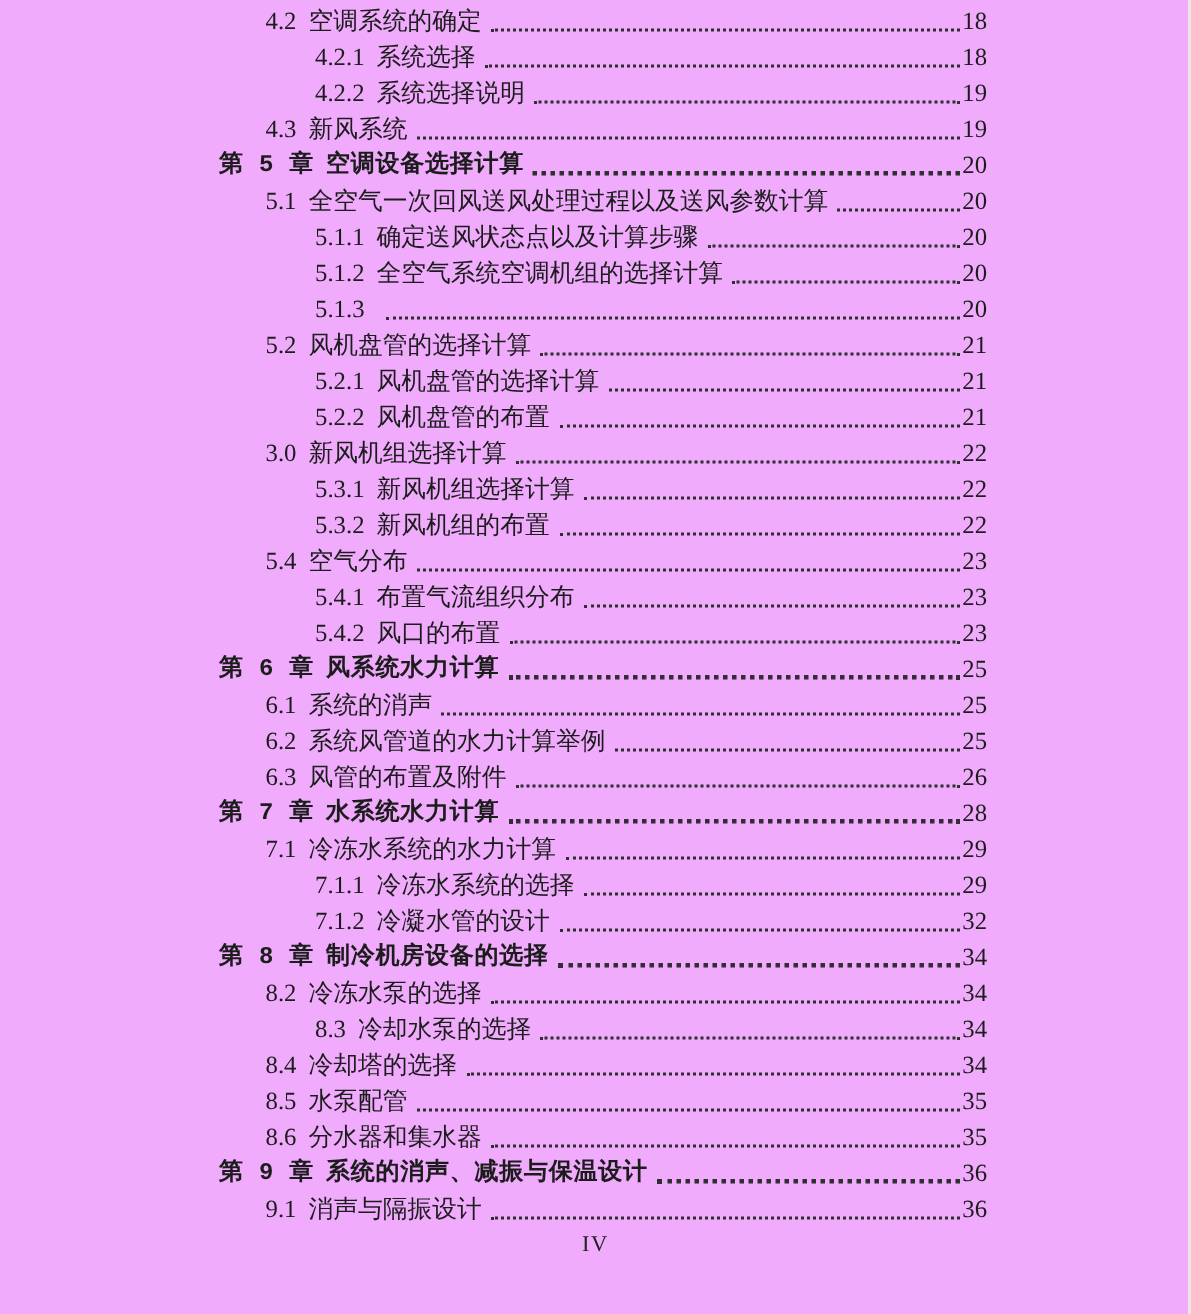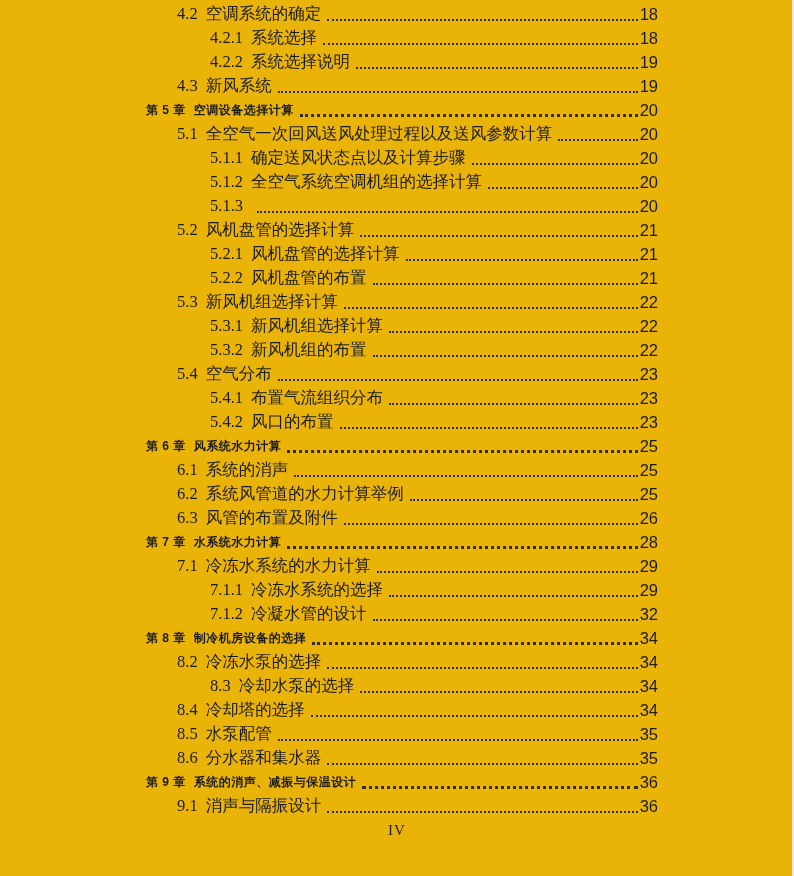--- a/index.html
+++ b/index.html
@@ -8,21 +8,21 @@
     height: 876px;
     background: #ffffff;
     position: relative;
     overflow: hidden;
     font-family: "Liberation Serif", "DejaVu Serif", serif;
     color: #1c1c1c;
   }
   .page {
     position: absolute;
     inset: 0;
-    background: #eab308;
+    background: #f0abfc;
     border-right: 2px solid #e7e7e7; 
   }
   .toc {
     position: absolute;
     top: 2px;
     left: 146px;
     right: 134px;
   }
   .row {
     display: flex;
@@ -39,26 +39,26 @@
   .leader {
     flex: 1 1 auto;
     min-width: 12px;
     border-bottom: 2px dotted #2f2f2f;
     margin: 0 2px 5px 6px;
     height: 0;
   }
   .pg {
     flex: 0 0 auto;
     font-weight: 400;
-    font-family: Liberation Sans, sans-serif;
+    font-family: Liberation Serif, serif;
   }
   .bold .num, .bold .title {
     font-weight: 700;
-    font-family: Liberation Sans, sans-serif;
-    font-size: 12px;
+    font-family: Liberation Mono, monospace;
+    font-size: 16px;
     letter-spacing: 0.5px;
   }
   .bold .leader { border-bottom-width: 3px; }
   .footer {
     position: absolute;
     top: 822px;
     left: 1px;
     width: 100%;
     text-align: center;
     font-size: 15px;
@@ -136,21 +136,21 @@
         <span class="leader"></span>
         <span class="pg">21</span>
       </div>
       <div class="row lvl2">
         <span class="num">5.2.2</span>
         <span class="title">风机盘管的布置</span>
         <span class="leader"></span>
         <span class="pg">21</span>
       </div>
       <div class="row lvl1">
-        <span class="num">5.3</span>
+        <span class="num">3.0</span>
         <span class="title">新风机组选择计算</span>
         <span class="leader"></span>
         <span class="pg">22</span>
       </div>
       <div class="row lvl2">
         <span class="num">5.3.1</span>
         <span class="title">新风机组选择计算</span>
         <span class="leader"></span>
         <span class="pg">22</span>
       </div>

